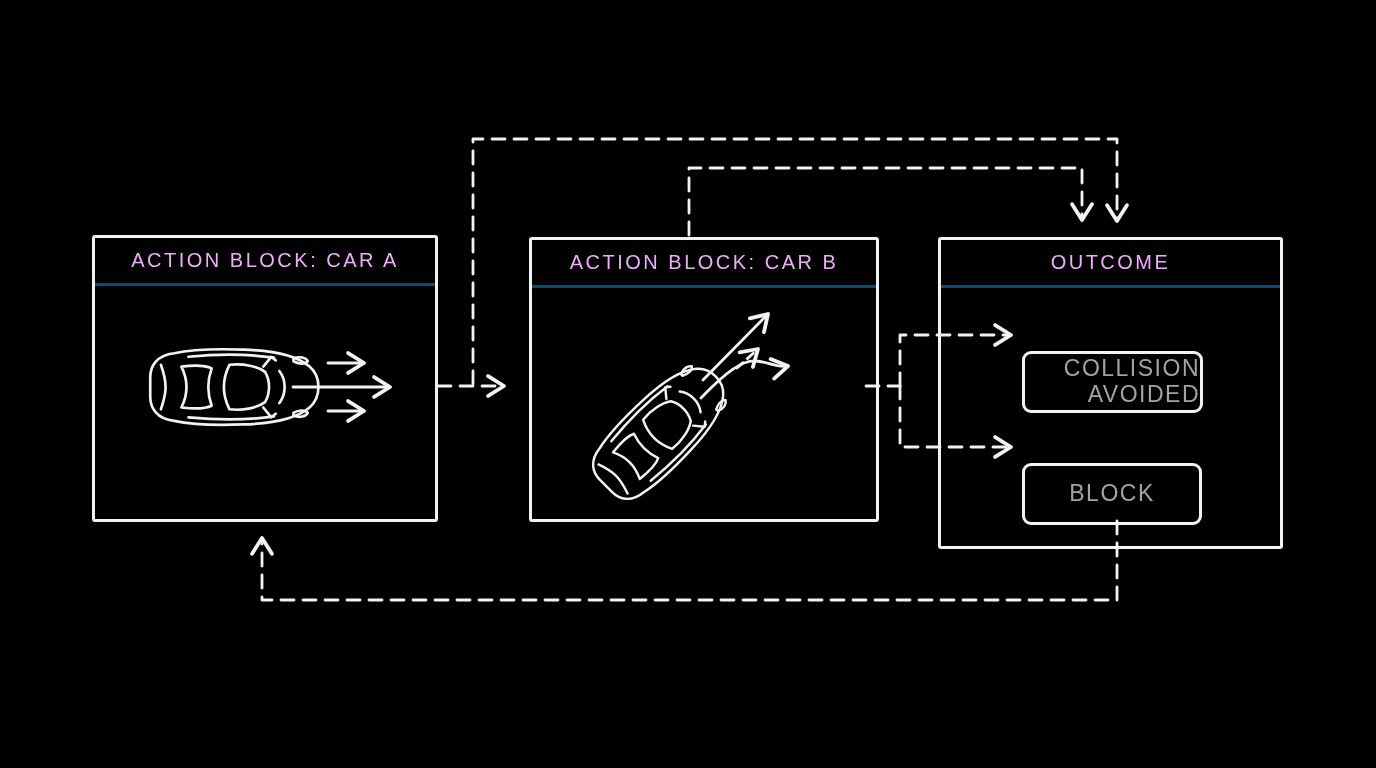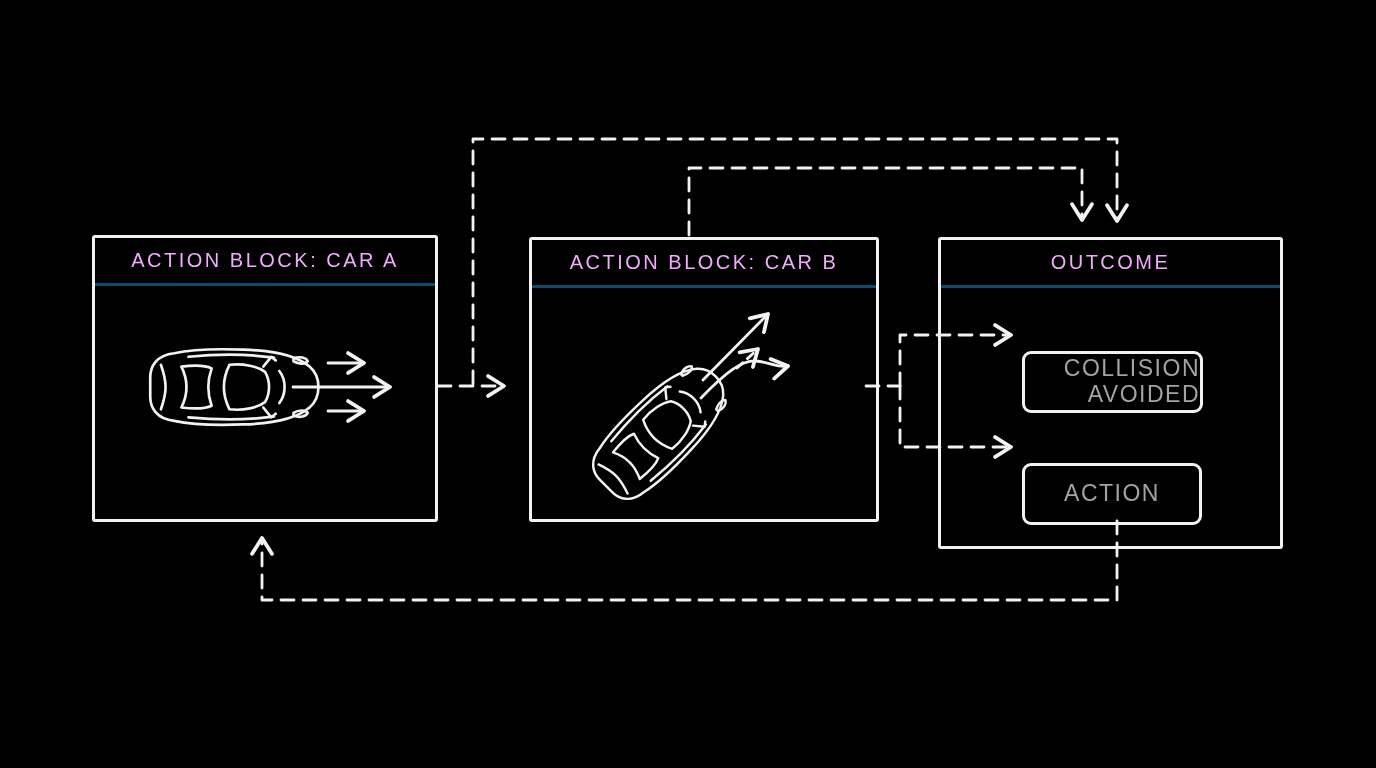--- a/index.html
+++ b/index.html
@@ -118,18 +118,18 @@
     <div class="block-body"></div>
   </div>
 
   <div class="block" id="block-outcome">
     <div class="block-header">OUTCOME</div>
     <div class="block-body">
       <div class="option-box" id="option-collision">
         <span>COLLISION AVOIDED</span>
       </div>
       <div class="option-box" id="option-impact">
-        <span>ACTION</span>
+        <span>BLOCK</span>
       </div>
     </div>
   </div>
 
 </div>
 
 </body></html>

